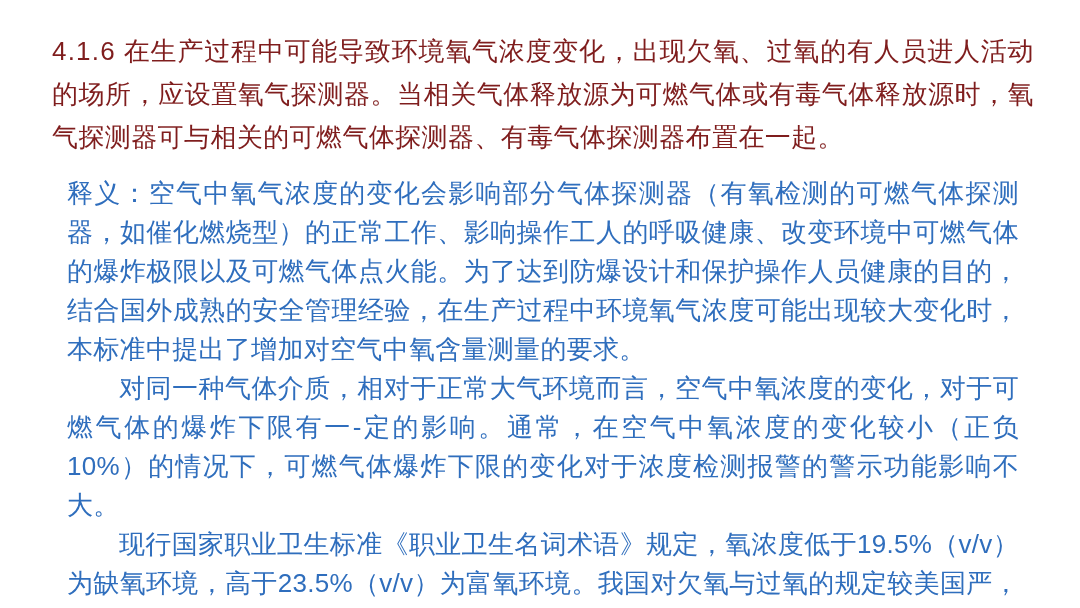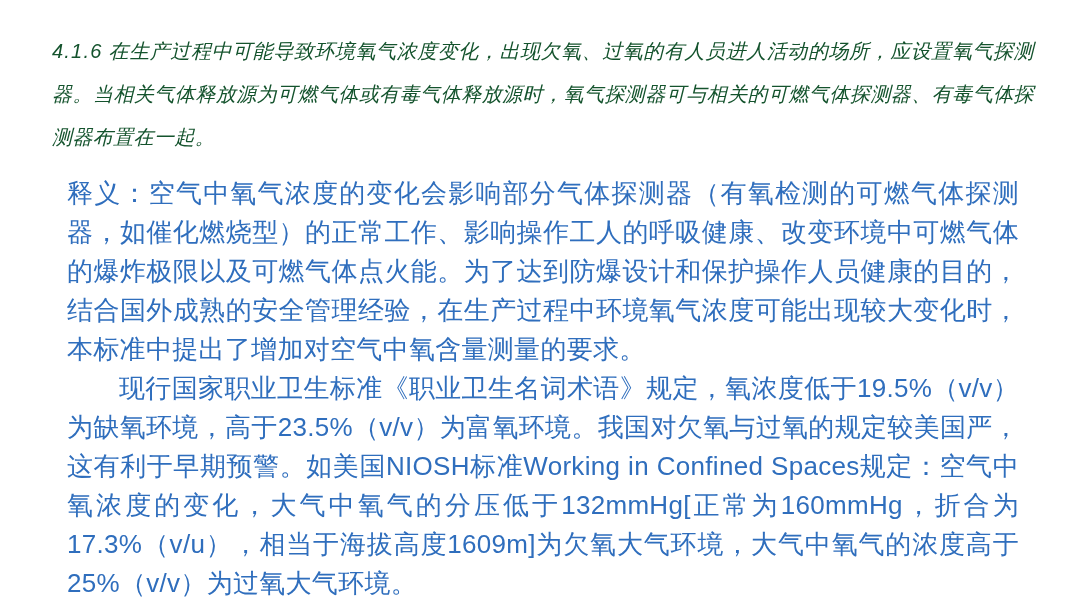--- a/index.html
+++ b/index.html
@@ -14,28 +14,27 @@
     overflow: hidden;
   }
   .page {
     position: relative;
     width: 1080px;
     height: 608px;
     box-sizing: border-box;
     padding: 30px 46px 0 52px;
   }
   .clause {
-    color: #14532d;
-    font-size: 20px;
+    color: #7f1d1d;
+    font-size: 26px;
     line-height: 43px;
     letter-spacing: 0.4px;
     text-align: justify;
     text-justify: inter-ideograph;
     margin: 0 0 10px 0;
-    font-style: italic;
   }
   .clause .num {
     letter-spacing: 1.2px;
   }
   .explain {
     color: #2f6ebd;
     font-size: 26px;
     line-height: 39px;
     letter-spacing: 0.3px;
     text-align: justify;
@@ -60,17 +59,20 @@
   <p class="clause">
     <span class="num latin">4.1.6</span>
     <span>在生产过程中可能导致环境氧气浓度变化，出现欠氧、过氧的有人员进人活动的场所，应设置氧气探测器。当相关气体释放源为可燃气体或有毒气体释放源时，氧气探测器可与相关的可燃气体探测器、有毒气体探测器布置在一起。</span>
   </p>
 
   <div class="explain">
     <p>
       <span>释义：</span><span>空气中氧气浓度的变化会影响部分气体探测器（有氧检测的可燃气体探测器，如催化燃烧型）的正常工作、影响操作工人的呼吸健康、改变环境中可燃气体的爆炸极限以及可燃气体点火能。为了达到防爆设计和保护操作人员健康的目的，结合国外成熟的安全管理经验，在生产过程中环境氧气浓度可能出现较大变化时，本标准中提出了增加对空气中氧含量测量的要求。</span>
     </p>
     <p class="indent">
+      <span>对同一种气体介质，相对于正常大气环境而言，空气中氧浓度的变化，对于可燃气体的爆炸下限有一-定的影响。通常，在空气中氧浓度的变化较小（正负10%）的情况下，可燃气体爆炸下限的变化对于浓度检测报警的警示功能影响不大。</span>
+    </p>
+    <p class="indent">
       <span>现行国家职业卫生标准《职业卫生名词术语》规定，氧浓度低于19.5%（v/v）为缺氧环境，高于23.5%（v/v）为富氧环境。我国对欠氧与过氧的规定较美国严，这有利于早期预警。如美国NIOSH标准Working in Confined Spaces规定：空气中氧浓度的变化，大气中氧气的分压低于132mmHg[正常为160mmHg，折合为17.3%（v/u），相当于海拔高度1609m]为欠氧大气环境，大气中氧气的浓度高于25%（v/v）为过氧大气环境。</span>
     </p>
   </div>
 
 </div>
 
 </body></html>

